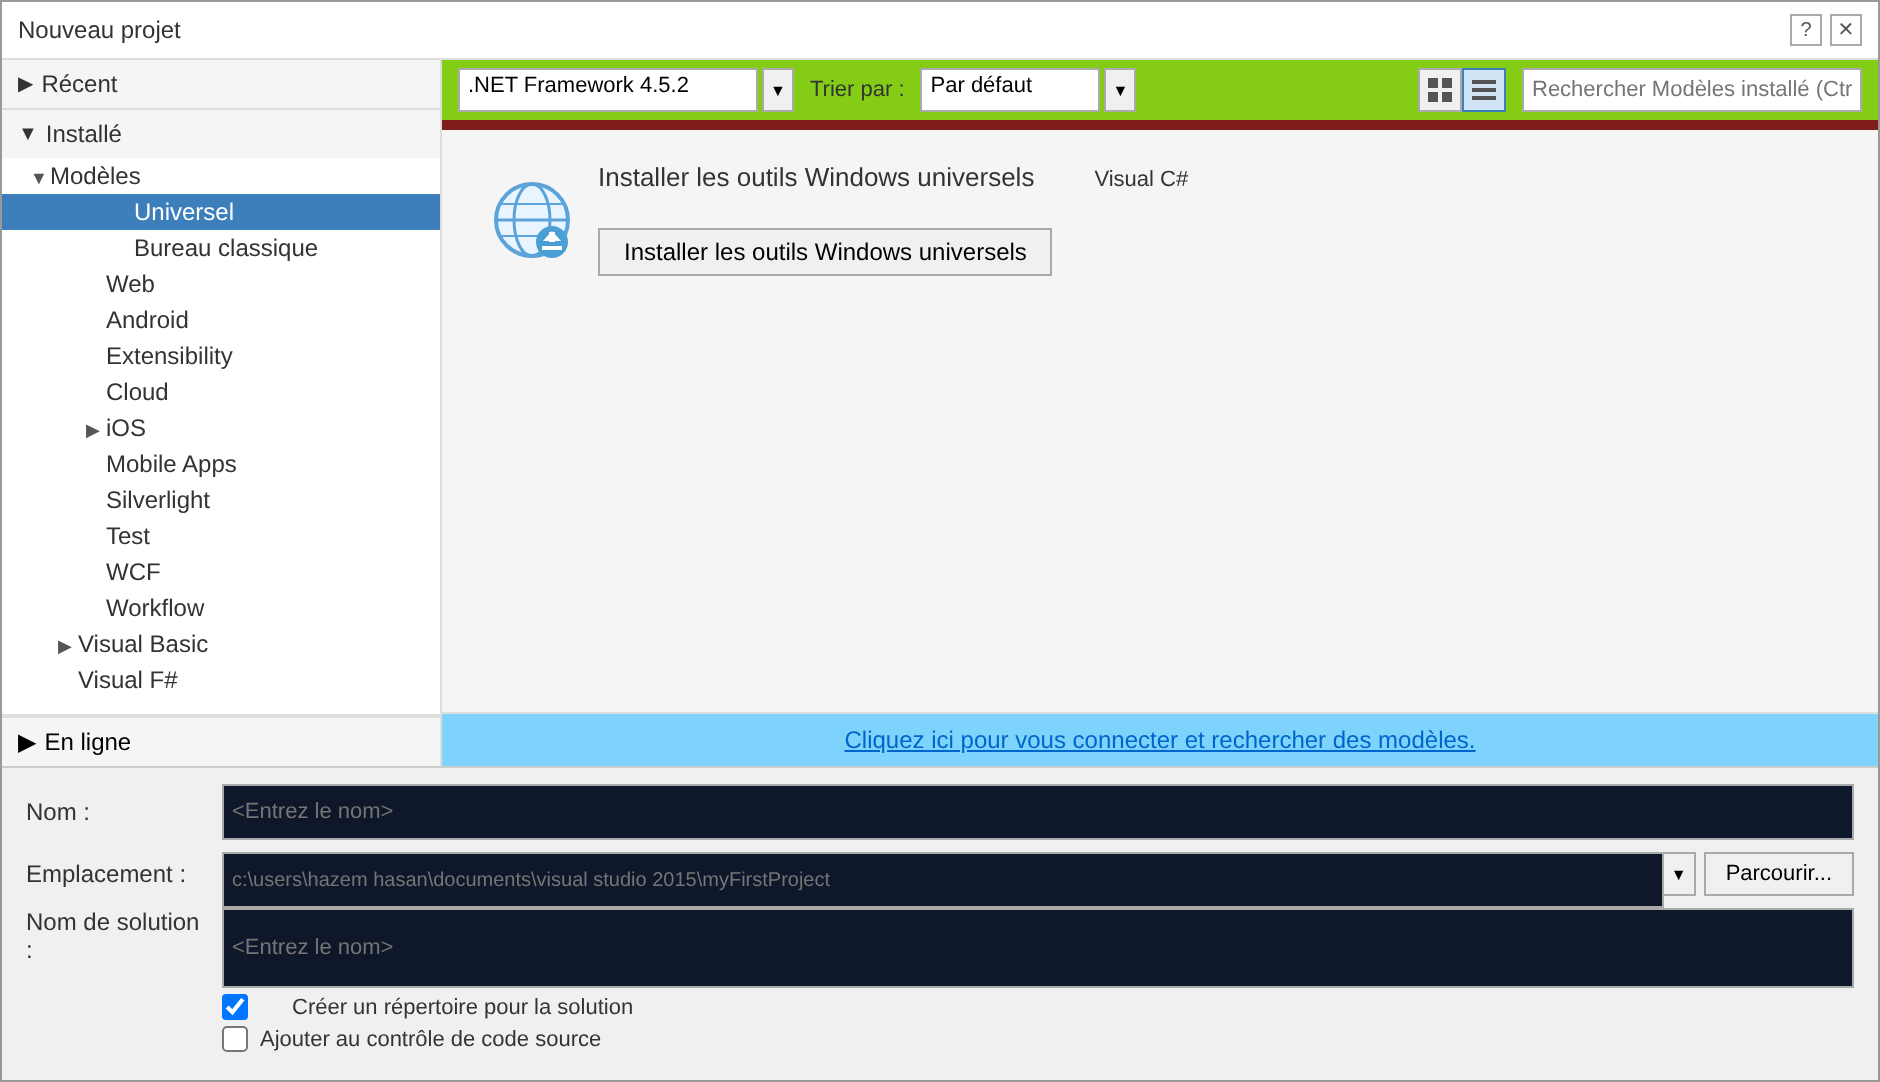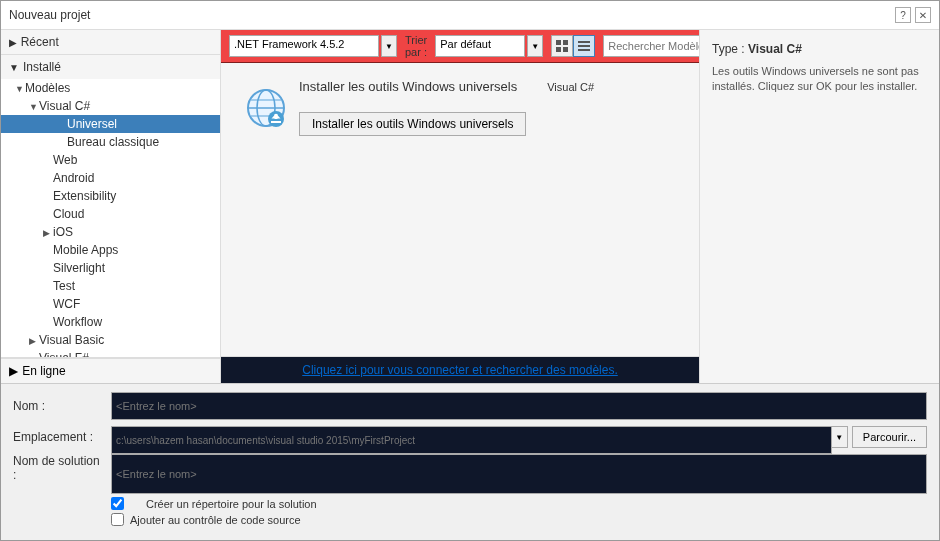--- a/index.html
+++ b/index.html
@@ -103,26 +103,26 @@
     
     .center-panel {
       flex: 1;
       background: #f5f5f5;
       display: flex;
       flex-direction: column;
       overflow: hidden;
     }
 
     .toolbar-row {
-      background: #ef4444;
+      background: #84cc16;
       padding: 4px 8px;
       display: flex;
       align-items: center;
       gap: 8px;
-      border-bottom: 1px solid #7f1d1d;
+      border-bottom: 5px solid #7f1d1d;
     }
 
     .framework-select {
       display: flex;
       align-items: center;
       gap: 2px;
     }
     .select-box {
       border: 1px solid #aaa;
       background: #fff;
@@ -335,21 +335,20 @@
       <div class="left-section" style="flex:1;display:flex;flex-direction:column;overflow:hidden;">
         <div class="section-header">
           <span class="arrow">▼</span>
           <span>Installé</span>
         </div>
 
         <div class="tree-scroll">
 
           <div id="tree-container">
               <div class="tree-item" style="padding-left: 14px; padding-top: 2px; padding-bottom: 2px;"><span class="expand-arrow">▼ </span><span>Modèles</span></div>
-              <div class="tree-item" style="padding-left: 28px; padding-top: 2px; padding-bottom: 2px;"><span class="expand-arrow">▼ </span><span>Visual C#</span></div>
               <div class="tree-item selected" style="padding-left: 56px; padding-top: 2px; padding-bottom: 2px;"><span class="expand-arrow">&nbsp;&nbsp;</span><span>Universel</span></div>
               <div class="tree-item" style="padding-left: 56px; padding-top: 2px; padding-bottom: 2px;"><span class="expand-arrow">&nbsp;&nbsp;</span><span>Bureau classique</span></div>
               <div class="tree-item" style="padding-left: 42px; padding-top: 2px; padding-bottom: 2px;"><span class="expand-arrow">&nbsp;&nbsp;</span><span>Web</span></div>
               <div class="tree-item" style="padding-left: 42px; padding-top: 2px; padding-bottom: 2px;"><span class="expand-arrow">&nbsp;&nbsp;</span><span>Android</span></div>
               <div class="tree-item" style="padding-left: 42px; padding-top: 2px; padding-bottom: 2px;"><span class="expand-arrow">&nbsp;&nbsp;</span><span>Extensibility</span></div>
               <div class="tree-item" style="padding-left: 42px; padding-top: 2px; padding-bottom: 2px;"><span class="expand-arrow">&nbsp;&nbsp;</span><span>Cloud</span></div>
               <div class="tree-item" style="padding-left: 42px; padding-top: 2px; padding-bottom: 2px;"><span class="expand-arrow">▶ </span><span>iOS</span></div>
               <div class="tree-item" style="padding-left: 42px; padding-top: 2px; padding-bottom: 2px;"><span class="expand-arrow">&nbsp;&nbsp;</span><span>Mobile Apps</span></div>
               <div class="tree-item" style="padding-left: 42px; padding-top: 2px; padding-bottom: 2px;"><span class="expand-arrow">&nbsp;&nbsp;</span><span>Silverlight</span></div>
               <div class="tree-item" style="padding-left: 42px; padding-top: 2px; padding-bottom: 2px;"><span class="expand-arrow">&nbsp;&nbsp;</span><span>Test</span></div>
@@ -426,32 +425,25 @@
                 <span class="template-badge" style="margin-left:0;">Visual C#</span>
               </div>
               <div style="margin-top:10px;">
                 <button class="install-btn">Installer les outils Windows universels</button>
               </div>
             </div>
           </div>
         </div>
       </div>
 
-      <div style="border-top:1px solid #ddd;background:#0f172a;padding:6px 16px;text-align:center;">
+      <div style="border-top:1px solid #ddd;background:#7dd3fc;padding:6px 16px;text-align:center;">
         <a class="connect-link" style="display:inline;padding:0;border:none;background:none;">Cliquez ici pour vous connecter et rechercher des modèles.</a>
       </div>
     </div>
 
-    <div class="right-panel">
-      <div class="right-type">
-        <span>Type : </span>
-        <strong>Visual C#</strong>
-      </div>
-      <div class="right-desc">Les outils Windows universels ne sont pas installés. Cliquez sur OK pour les installer.</div>
-    </div>
 
   </div>
 
   <div class="bottom-panel">
 
     <div class="bottom-row">
       <span class="bottom-label">Nom :</span>
       <input class="bottom-input" type="text" style="flex: 1 1 0%;" placeholder="&lt;Entrez le nom&gt;">
     </div>
 

